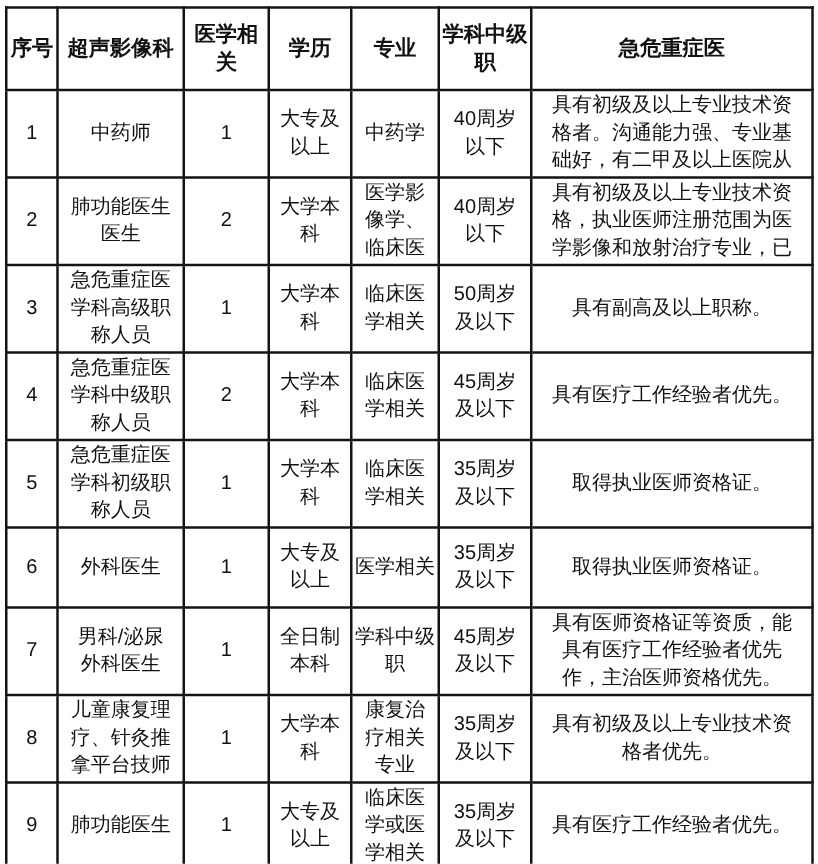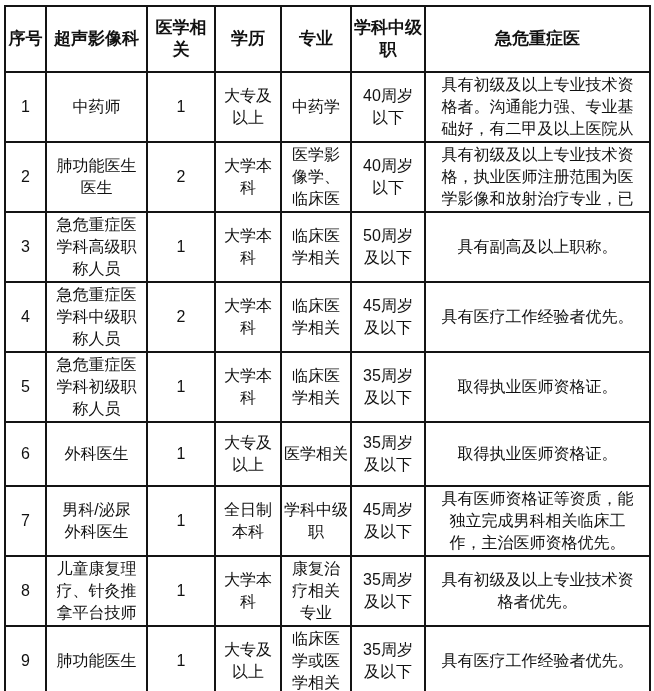--- a/index.html
+++ b/index.html
@@ -173,21 +173,21 @@
         <td>7</td>
         <td>男科/泌尿
 外科医生</td>
         <td>1</td>
         <td>全日制
 本科</td>
         <td>学科中级职</td>
         <td>45周岁
 及以下</td>
         <td>具有医师资格证等资质，能
-独立完成男科相关临床工
+具有医疗工作经验者优先
 作，主治医师资格优先。</td>
       </tr>
       <tr>
         <td>8</td>
         <td>儿童康复理
 疗、针灸推
 拿平台技师</td>
         <td>1</td>
         <td>大学本
 科</td>

